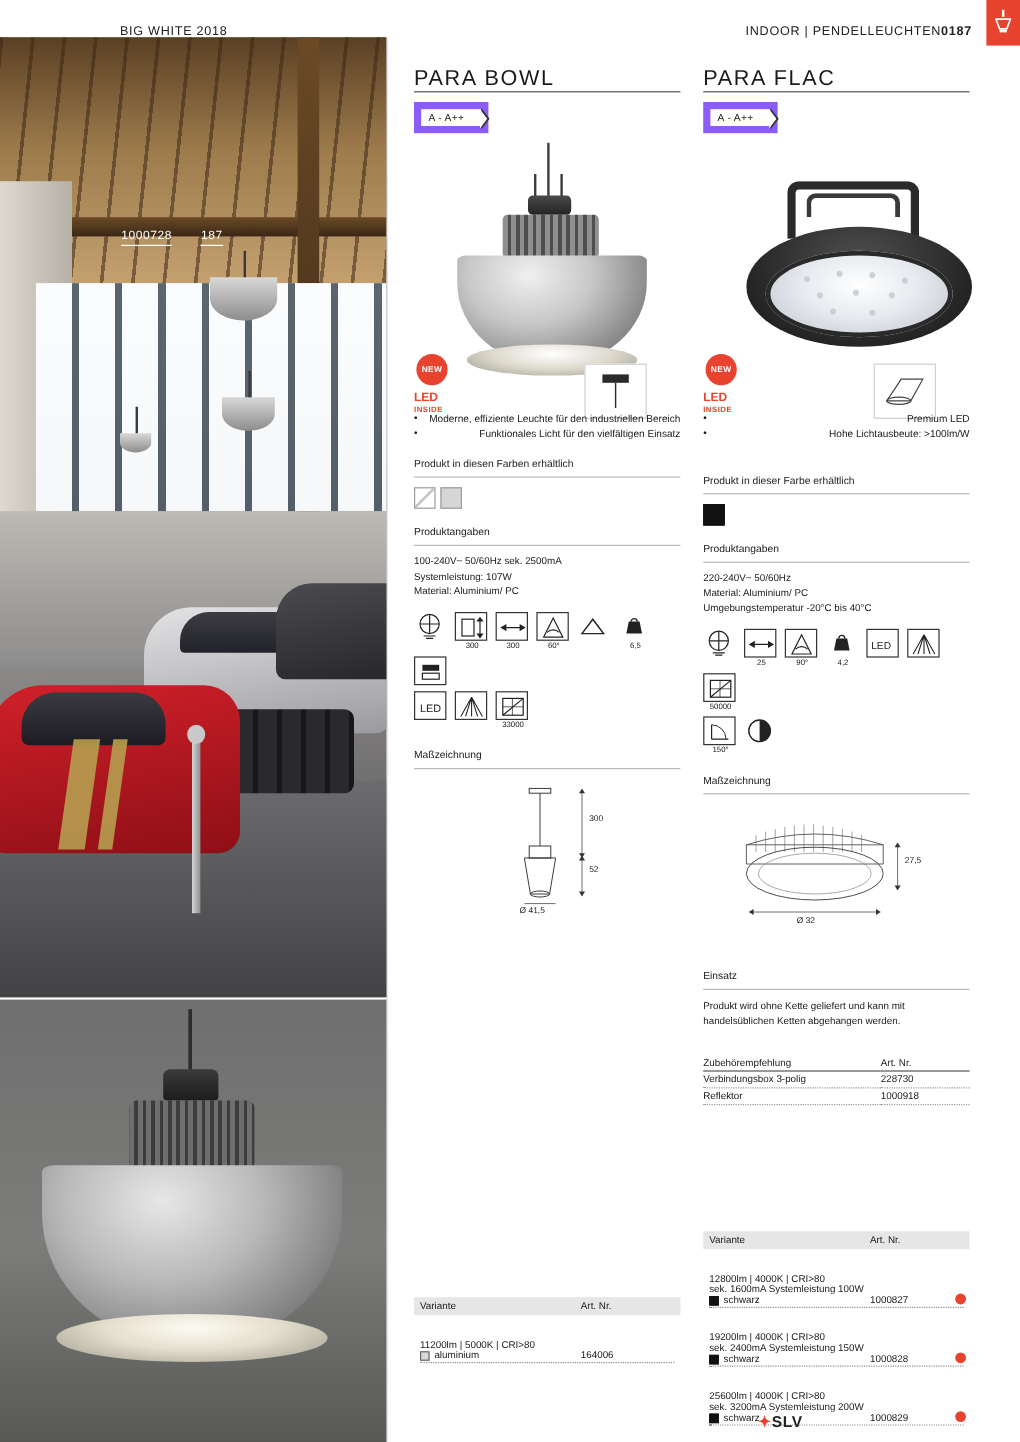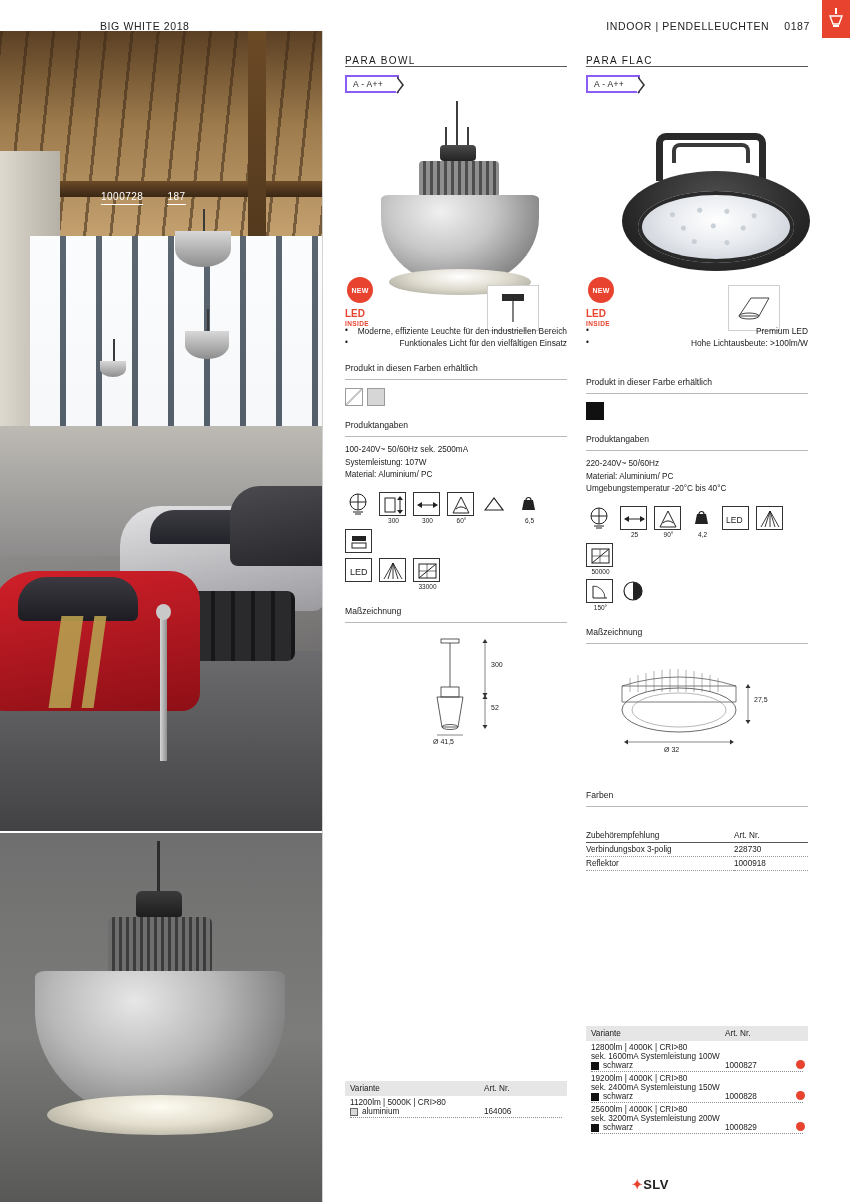--- a/index.html
+++ b/index.html
@@ -12,21 +12,21 @@
     position:relative;
     overflow:hidden;
     font-size:9px;
   }
   .page { position:relative; width:691px; height:1202px; }
 
   
   .header { position:absolute; top:0; left:0; width:850px; height:30px; }
   .hdr-left { position:absolute; left:100px; top:20px; font-size:10.5px; letter-spacing:.6px; color:#222; }
   .hdr-right { position:absolute; right:40px; top:20px; font-size:10.5px; letter-spacing:.6px; color:#222; }
-  .hdr-right .pg { font-weight:normal; margin-left:15px; }
+  .hdr-right .pg { font-weight:bold; margin-left:0; }
   .hdr-tab {
     position:absolute; right:0; top:0; width:28px; height:38px;
     background:#e8432e;
   }
   .hdr-tab svg { position:absolute; left:7px; top:8px; }
 
   
   .photo-top {
     position:absolute; left:0; top:31px; width:322px; height:800px;
     background:linear-gradient(175deg,#8a7f6f 0%, #6f6455 18%, #b9b4ad 40%, #8e8c8a 62%, #4a4a4c 100%);
@@ -140,27 +140,27 @@
     position:absolute; left:47px; top:262px; width:226px; height:40px;
     background:radial-gradient(ellipse at 50% 30%, #fdfbf2 0%, #e4dfce 45%, #9e9a8c 100%);
     border-radius:50%;
   }
 
   
   .col { position:absolute; top:55px; }
   .colA { left:345px; width:222px; }
   .colB { left:586px; width:222px; }
 
-  .prod-title { font-size:10px; letter-spacing:1.4px; color:#1a1a1a; font-weight:normal; }
+  .prod-title { font-size:18px; letter-spacing:1.4px; color:#1a1a1a; font-weight:normal; }
   .rule { border-bottom:1px solid #b9b9b9; margin-top:6px; }
   .rule-dark { border-bottom:1px solid #555; }
 
   .energy {
     display:inline-block; margin-top:8px; position:relative;
-    border:2px solid #8b5cf6; padding:2px 14px 2px 6px; font-size:8.5px; letter-spacing:.3px;
+    border:6px solid #8b5cf6; padding:2px 14px 2px 6px; font-size:8.5px; letter-spacing:.3px;
   }
   .energy:after{
     content:""; position:absolute; right:-7px; top:-1px;
     border-top:9px solid transparent; border-bottom:9px solid transparent;
     border-left:7px solid #333;
   }
   .energy:before{
     content:""; position:absolute; right:-5px; top:0px;
     border-top:8px solid transparent; border-bottom:8px solid transparent;
     border-left:6px solid #fff; z-index:2;
@@ -249,21 +249,21 @@
   table.tbl { width:100%; border-collapse:collapse; font-size:8.2px; margin-top:6px; }
   table.tbl th { text-align:left; font-weight:normal; border-bottom:1px solid #555; padding:2px 0; }
   table.tbl td { padding:2px 0; border-bottom:1px dotted #9a9a9a; }
   .tbl td.art { width:74px; }
 
   .vtable { margin-top:6px; font-size:8.2px; }
   .vhead { background:#e6e6e6; display:flex; padding:3px 5px; }
   .vhead span:first-child { flex:1; }
   .vhead span:last-child { width:78px; }
   .vrow { padding:2px 5px 0 5px; }
-  .vrow .l1 { font-weight:normal; }
+  .vrow .l1 { font-weight:normal;margin-top:18px; }
   .vrow .l2 { color:#222; }
   .vrow .l3 { display:flex; align-items:flex-start; border-bottom:1px dotted #8f8f8f; padding-bottom:1px; }
   .vrow .l3 .nm { flex:1; display:flex; align-items:center; gap:4px; }
   .vrow .l3 .art { width:78px; position:relative; }
   .chip { width:8px; height:8px; display:inline-block; border:1px solid #666; }
   .chip.black { background:#111; border-color:#111; }
   .chip.alu { background:#d9d9d9; }
   .chip.alutr { background:linear-gradient(135deg,#fff 0 45%,#bdbdbd 45% 55%,#fff 55%); }
   .dot-red { position:absolute; right:-2px; top:-1px; width:9px; height:9px; border-radius:50%;
      background:#e8432e; }
@@ -686,22 +686,23 @@
         <path d="M162 32 l-2.5 4 h5 z" fill="#333"></path>
           <path d="M162 72 l-2.5 -4 h5 z" fill="#333"></path>
         <line x1="40" y1="90" x2="146" y2="90" stroke="#333" stroke-width="0.6"></line>
         <path d="M38 90 l4 -2.5 v5 z" fill="#333"></path>
           <path d="M148 90 l-4 -2.5 v5 z" fill="#333"></path>
       </svg>
       <div class="dimtxt" style="left:168px;top:44px;">27,5</div>
       <div class="dimtxt" style="left:78px;top:94px;">Ø 32</div>
     </div>
 
-    <div class="sec-title" style="margin-top:8px;">Farben</div>
+    <div class="sec-title" style="margin-top:8px;">Einsatz</div>
     <div class="rule"></div>
+    <div class="hinweis">Produkt wird ohne Kette geliefert und kann mit handelsüblichen Ketten abgehangen werden.</div>
 
     <div class="sec-title" style="margin-top:22px;">
       <table class="tbl">
         <tbody>
             <tr>
           <th>Zubehörempfehlung</th>
           <th>Art. Nr.</th>
         </tr>
         <tr>
           <td>Verbindungsbox 3-polig</td>

